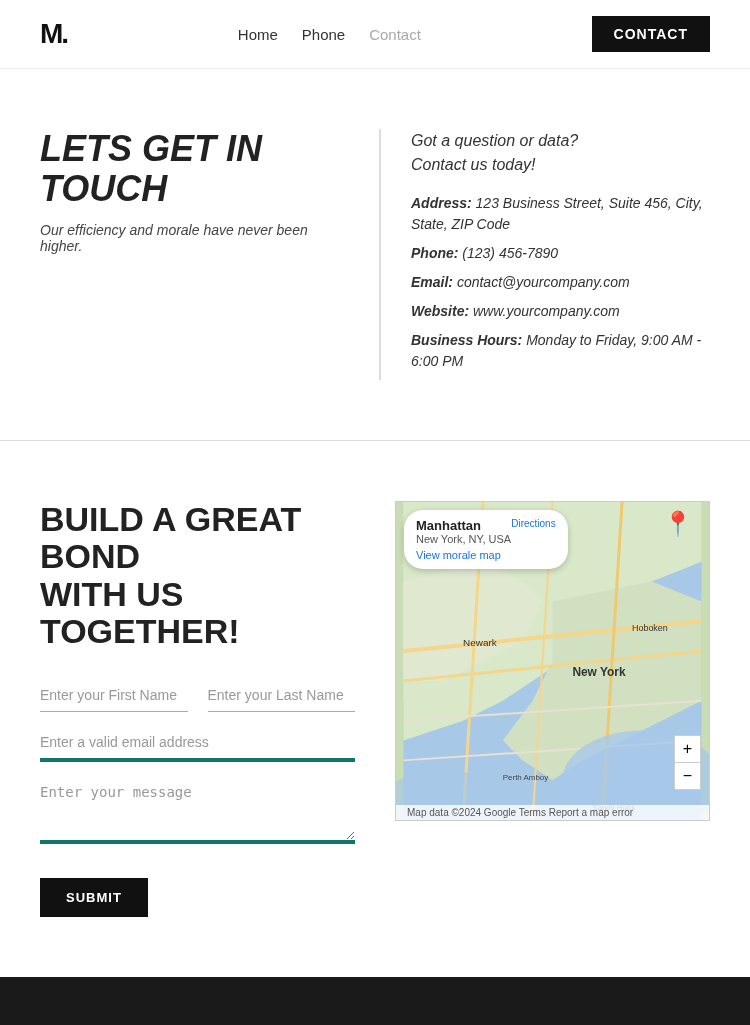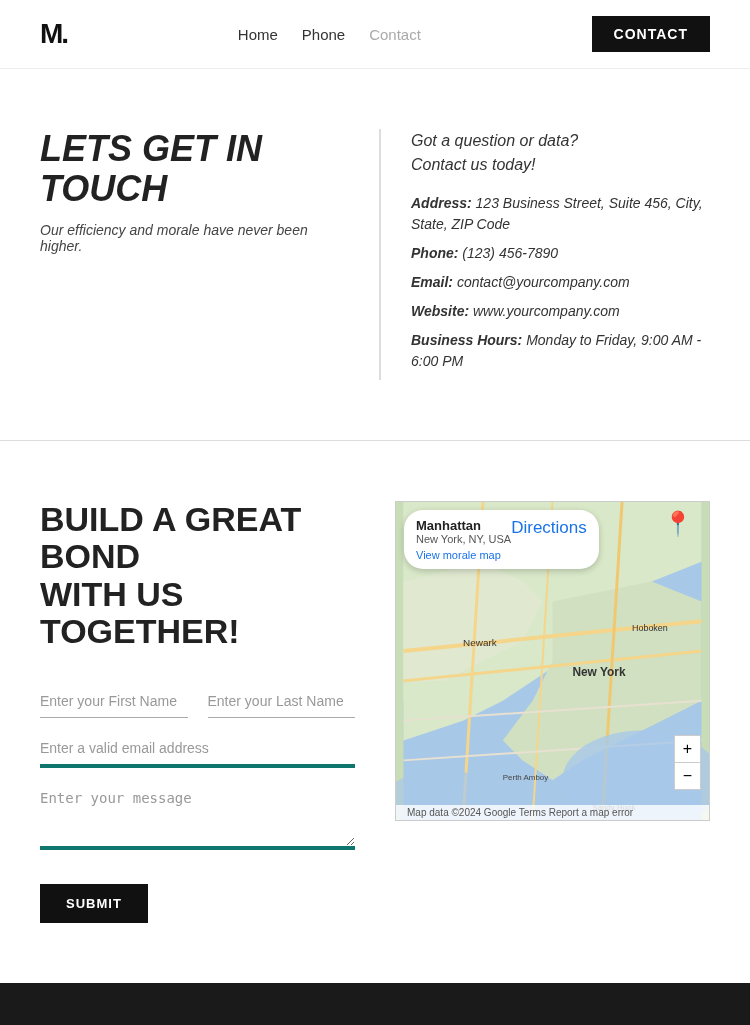--- a/index.html
+++ b/index.html
@@ -39,21 +39,21 @@
     }
     .section2-left { flex: 1; }
     .section2-right { flex: 1; }
     .bond-title { font-size: 34px; font-weight: 900; line-height: 1.1; margin-bottom: 28px; }
 
     .form-row { display: flex; gap: 20px; margin-bottom: 0; }
     .form-group { display: flex; flex-direction: column; margin-bottom: 14px; flex: 1; }
     .form-group input, .form-group textarea {
       border: none; border-bottom: 1px solid #aaa;
       padding: 8px 0; font-size: 14px; color: #333; background: transparent;
-      outline: none; width: 100%; margin-top: 6px;
+      outline: none; width: 100%;
     }
     .form-group input::placeholder, .form-group textarea::placeholder { color: #999; }
     .form-full { margin-bottom: 14px; }
     .form-full input, .form-full textarea {
       width: 100%; border: none; border-bottom: 4px solid #0f766e;
       padding: 8px 0; font-size: 14px; color: #333; background: transparent; outline: none;
     }
     .form-full input::placeholder, .form-full textarea::placeholder { color: #999; }
 
     .submit-btn {
@@ -69,21 +69,21 @@
     }
     .map-svg { width: 100%; height: 100%; }
     .map-popup {
       position: absolute; top: 8px; left: 8px; background: #fff;
       padding: 8px 12px; font-size: 12px; box-shadow: 0 2px 6px rgba(0,0,0,0.2);
       min-width: 150px;
       border-radius: 19px;
     }
     .map-popup-title { font-weight: bold; font-size: 13px; }
     .map-popup-sub { color: #555; font-size: 11px; }
-    .map-popup-dir { color: #1a73e8; font-size: 17px; cursor: pointer; text-decoration: none; }
+    .map-popup-dir { color: #1a73e8; font-size: 10px; cursor: pointer; text-decoration: none; }
     .map-popup-larger { color: #1a73e8; font-size: 11px; display: block; margin-top: 4px; cursor: pointer; }
     .map-pin { position: absolute; top: 8px; right: 16px; font-size: 24px; color: #1a73e8; }
     .map-zoom {
       position: absolute; right: 8px; bottom: 30px; background: #fff;
       border: 1px solid #ccc; display: flex; flex-direction: column;
     }
     .map-zoom button {
       border: none; background: #fff; padding: 4px 8px; cursor: pointer;
       font-size: 16px; border-bottom: 1px solid #ccc;
     }

